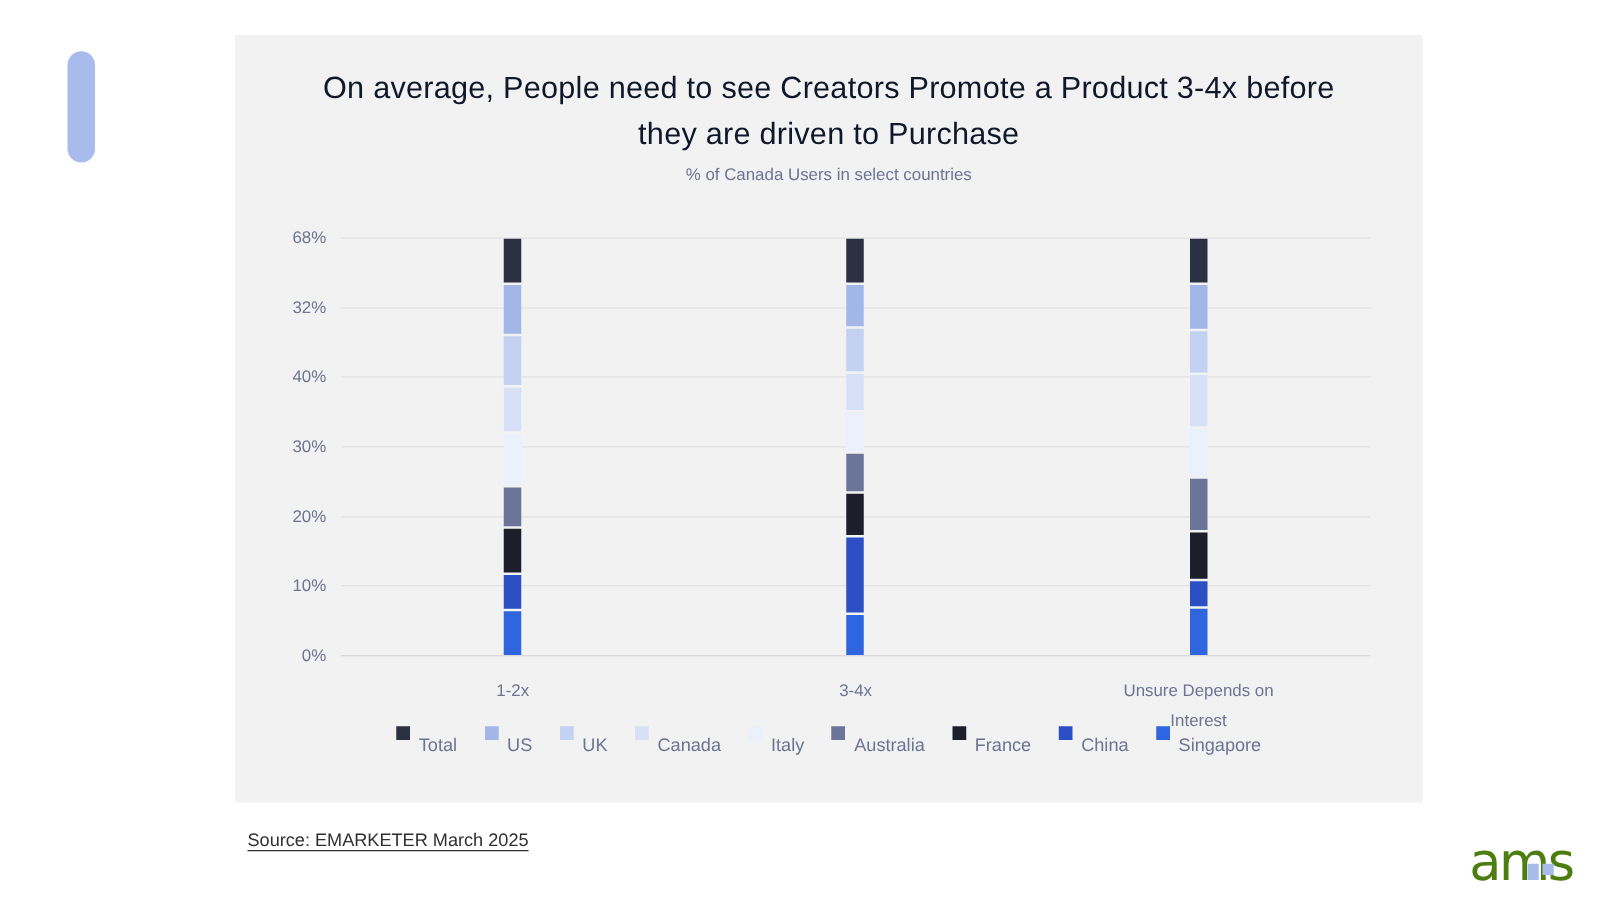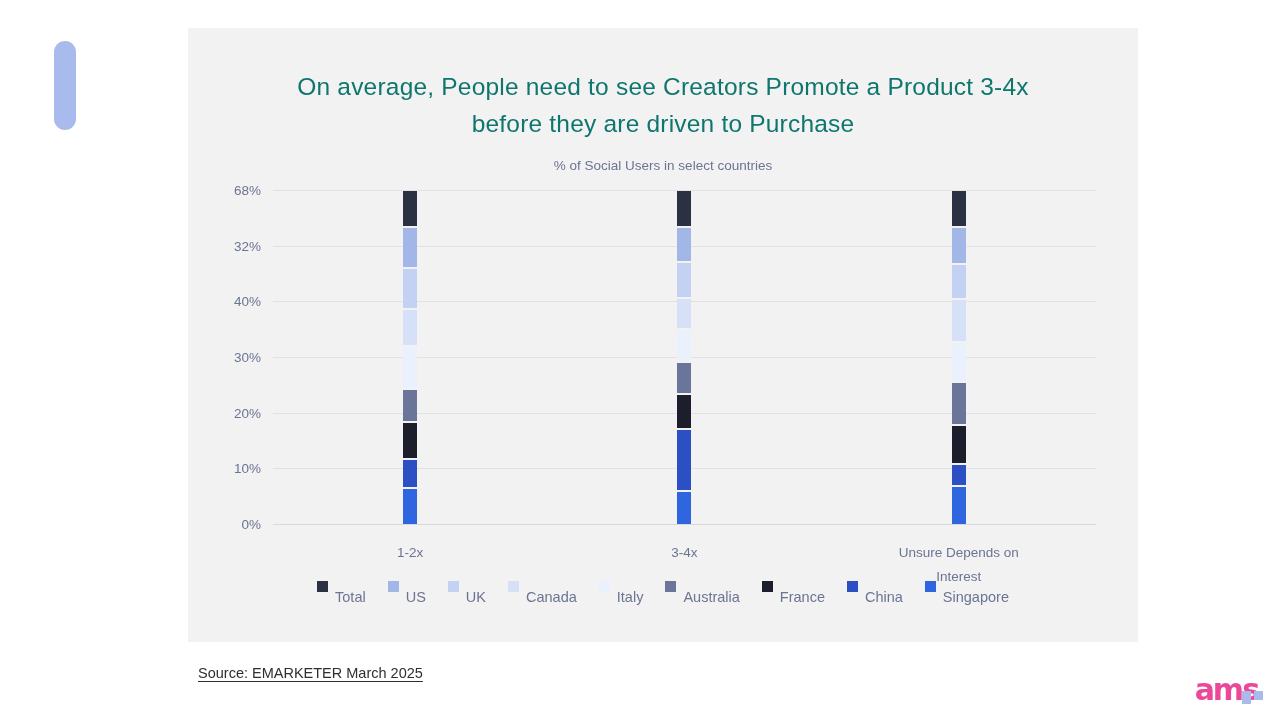--- a/index.html
+++ b/index.html
@@ -30,27 +30,27 @@
   .card {
     position: absolute;
     left: 188px;
     top: 28px;
     width: 950px;
     height: 614px;
     background: #f2f2f2;
   }
 
   .chart-title {
-    margin: 16px;
+    margin: 0;
     padding: 24px 70px 0 70px;
     text-align: center;
     font-size: 24.5px;
     line-height: 37px;
     font-weight: 400;
-    color: #0f766e;
+    color: #0f172a;
     letter-spacing: 0.2px;
   }
   .chart-subtitle {
     margin: 6px 0 0 0;
     text-align: center;
     font-size: 13.5px;
     font-weight: 400;
     color: #6b7493;
   }
 
@@ -173,23 +173,23 @@
 
   .logo {
     position: absolute;
     right: 22px;
     top: 668px;
     display: flex;
     align-items: flex-end;
     height: 40px;
   }
   .logo-text {
-    font-size: 30px;
-    font-weight: 700;
-    color: #ec4899;
+    font-size: 42px;
+    font-weight: 400;
+    color: #4d7c0f;
     letter-spacing: -2px;
     line-height: 36px;
     font-family: "DejaVu Sans", sans-serif;
   }
   .logo-dots {
     position: absolute;
     left: 47px;
     bottom: 4px;
     display: flex;
     gap: 3px;
@@ -204,21 +204,21 @@
   }
 </style>
 </head>
 <body>
 
 <div class="side-pill"></div>
 
 <div class="card">
 
   <h1 class="chart-title">On average, People need to see Creators Promote a Product 3-4x before they are driven to Purchase</h1>
-  <p class="chart-subtitle">% of Social Users in select countries</p>
+  <p class="chart-subtitle">% of Canada Users in select countries</p>
 
   <div class="plot-wrap">
     <div class="plot">
       <div id="gridlines">
           <div class="gridline" style="bottom: 0%;">
             <span class="axis-label">0%</span>
           </div>
           <div class="gridline" style="bottom: 16.6667%;">
             <span class="axis-label">10%</span>
           </div>

